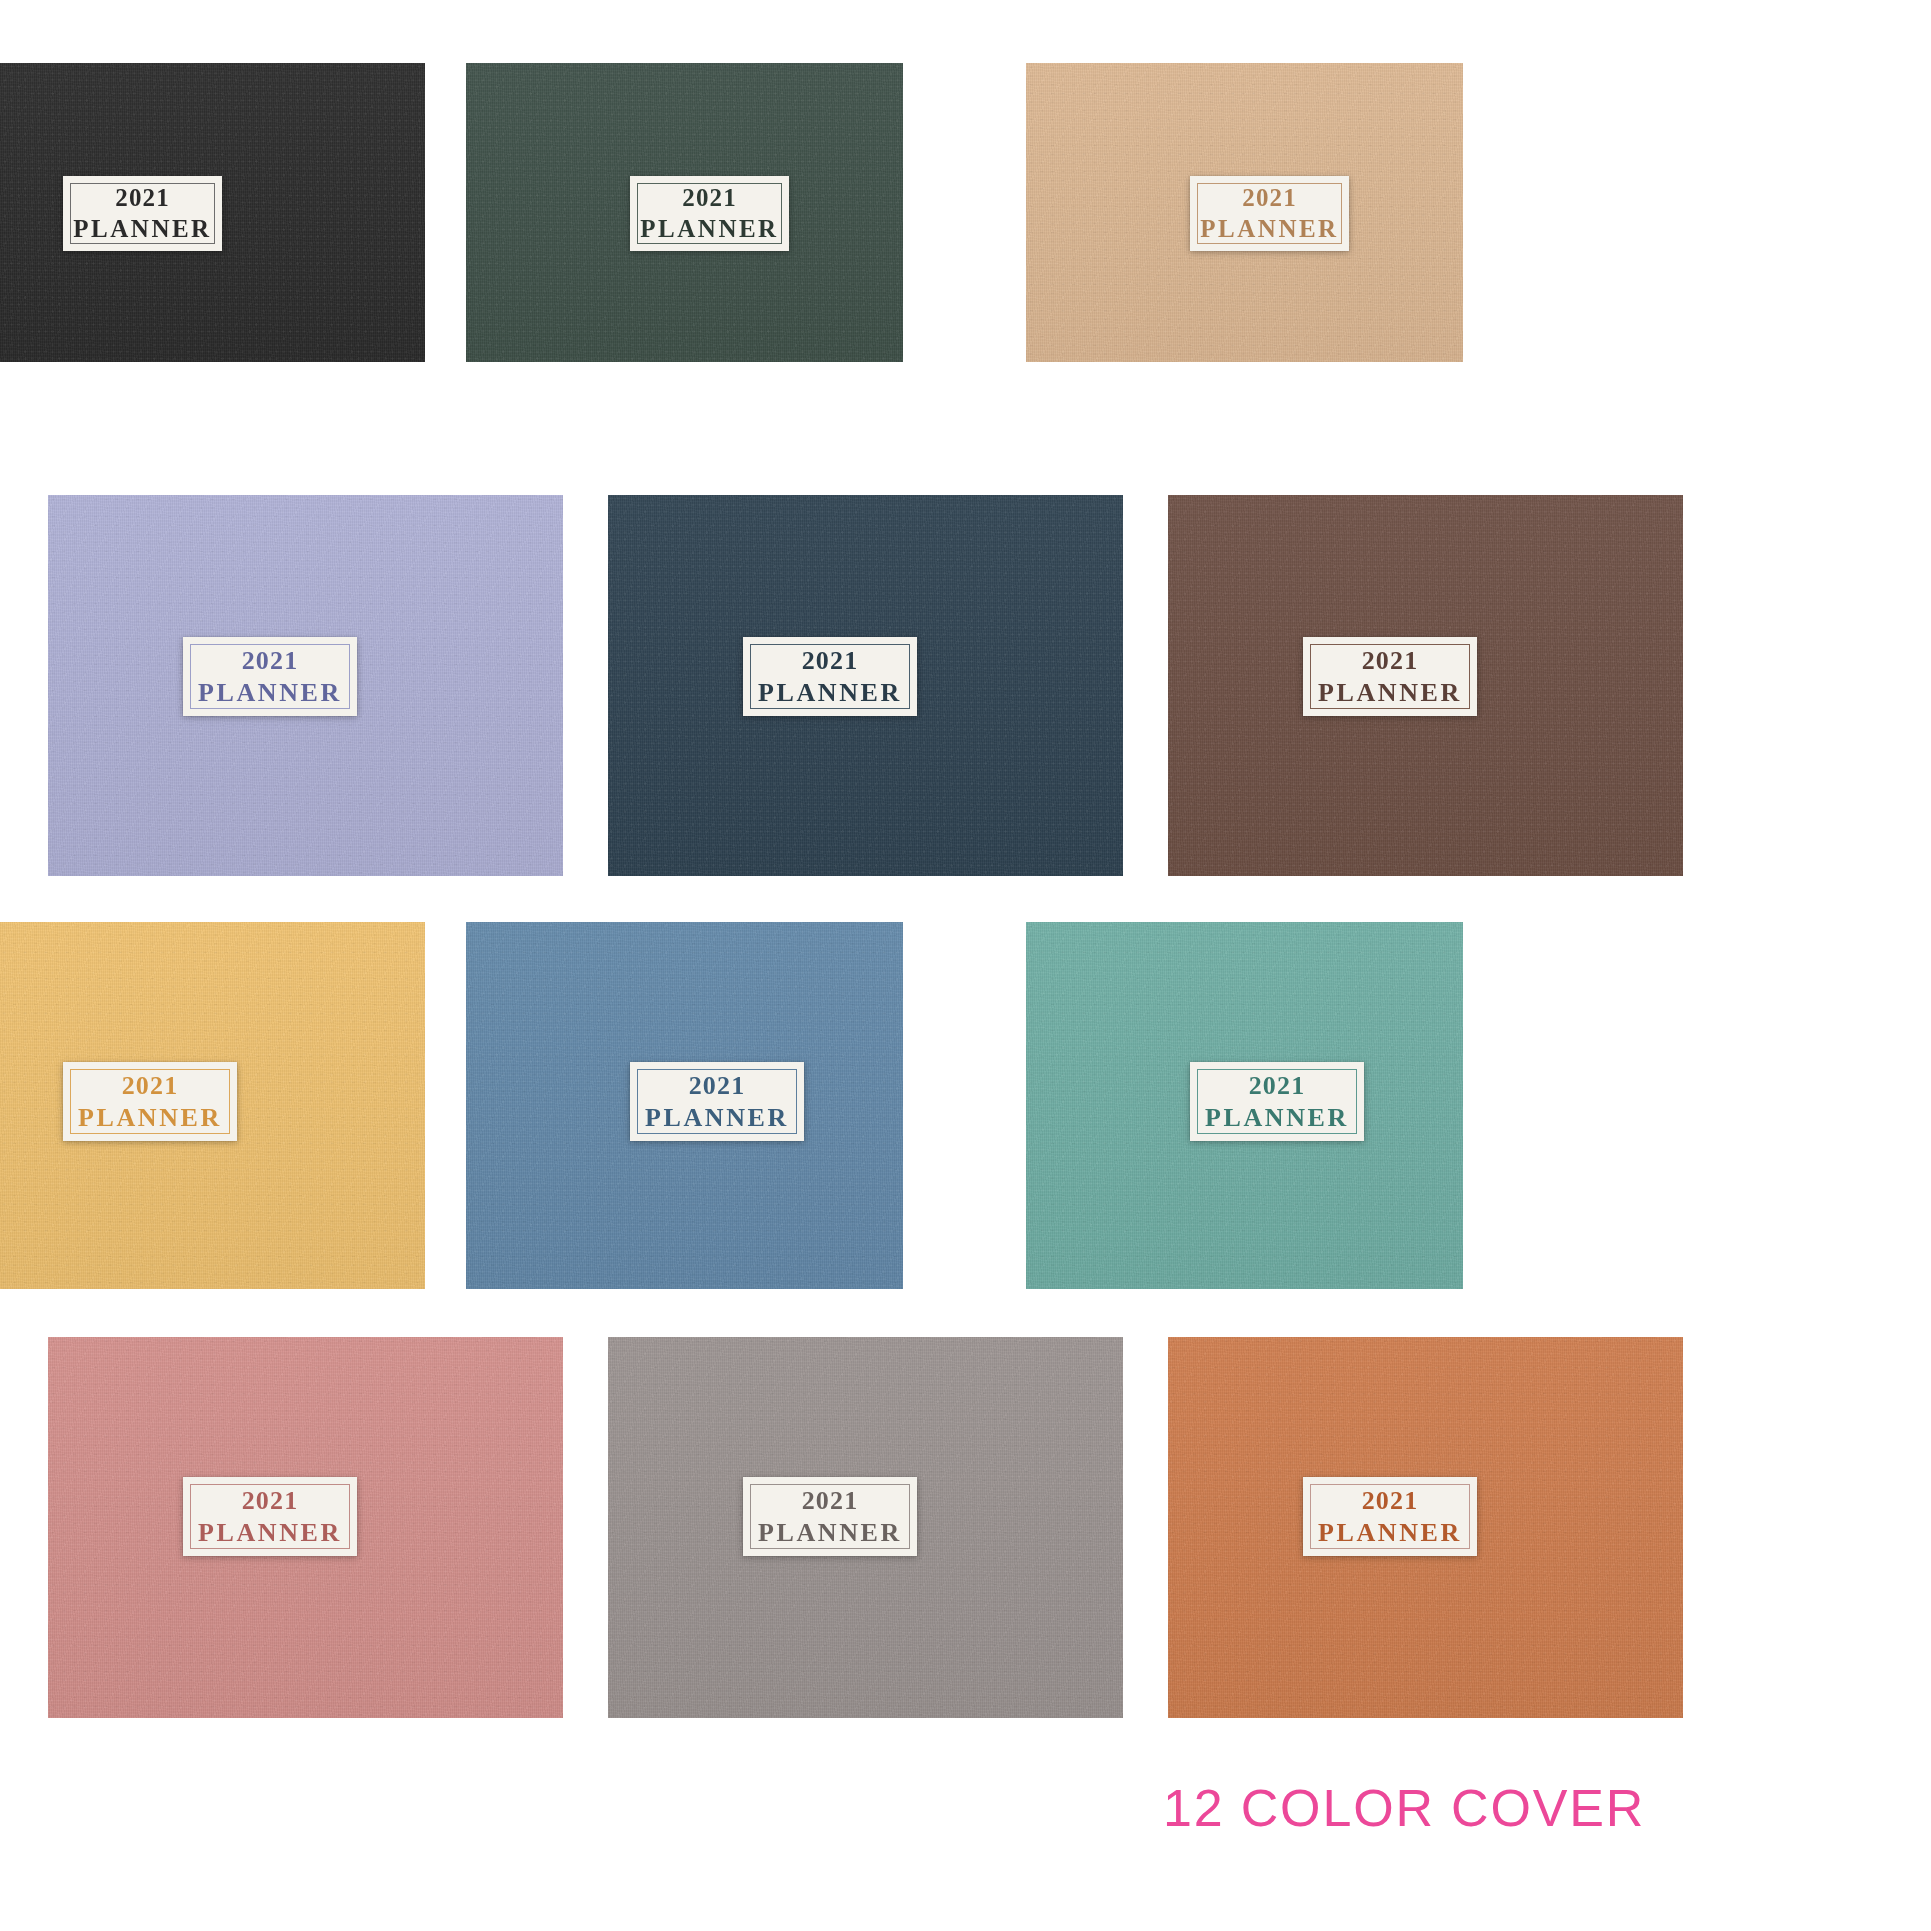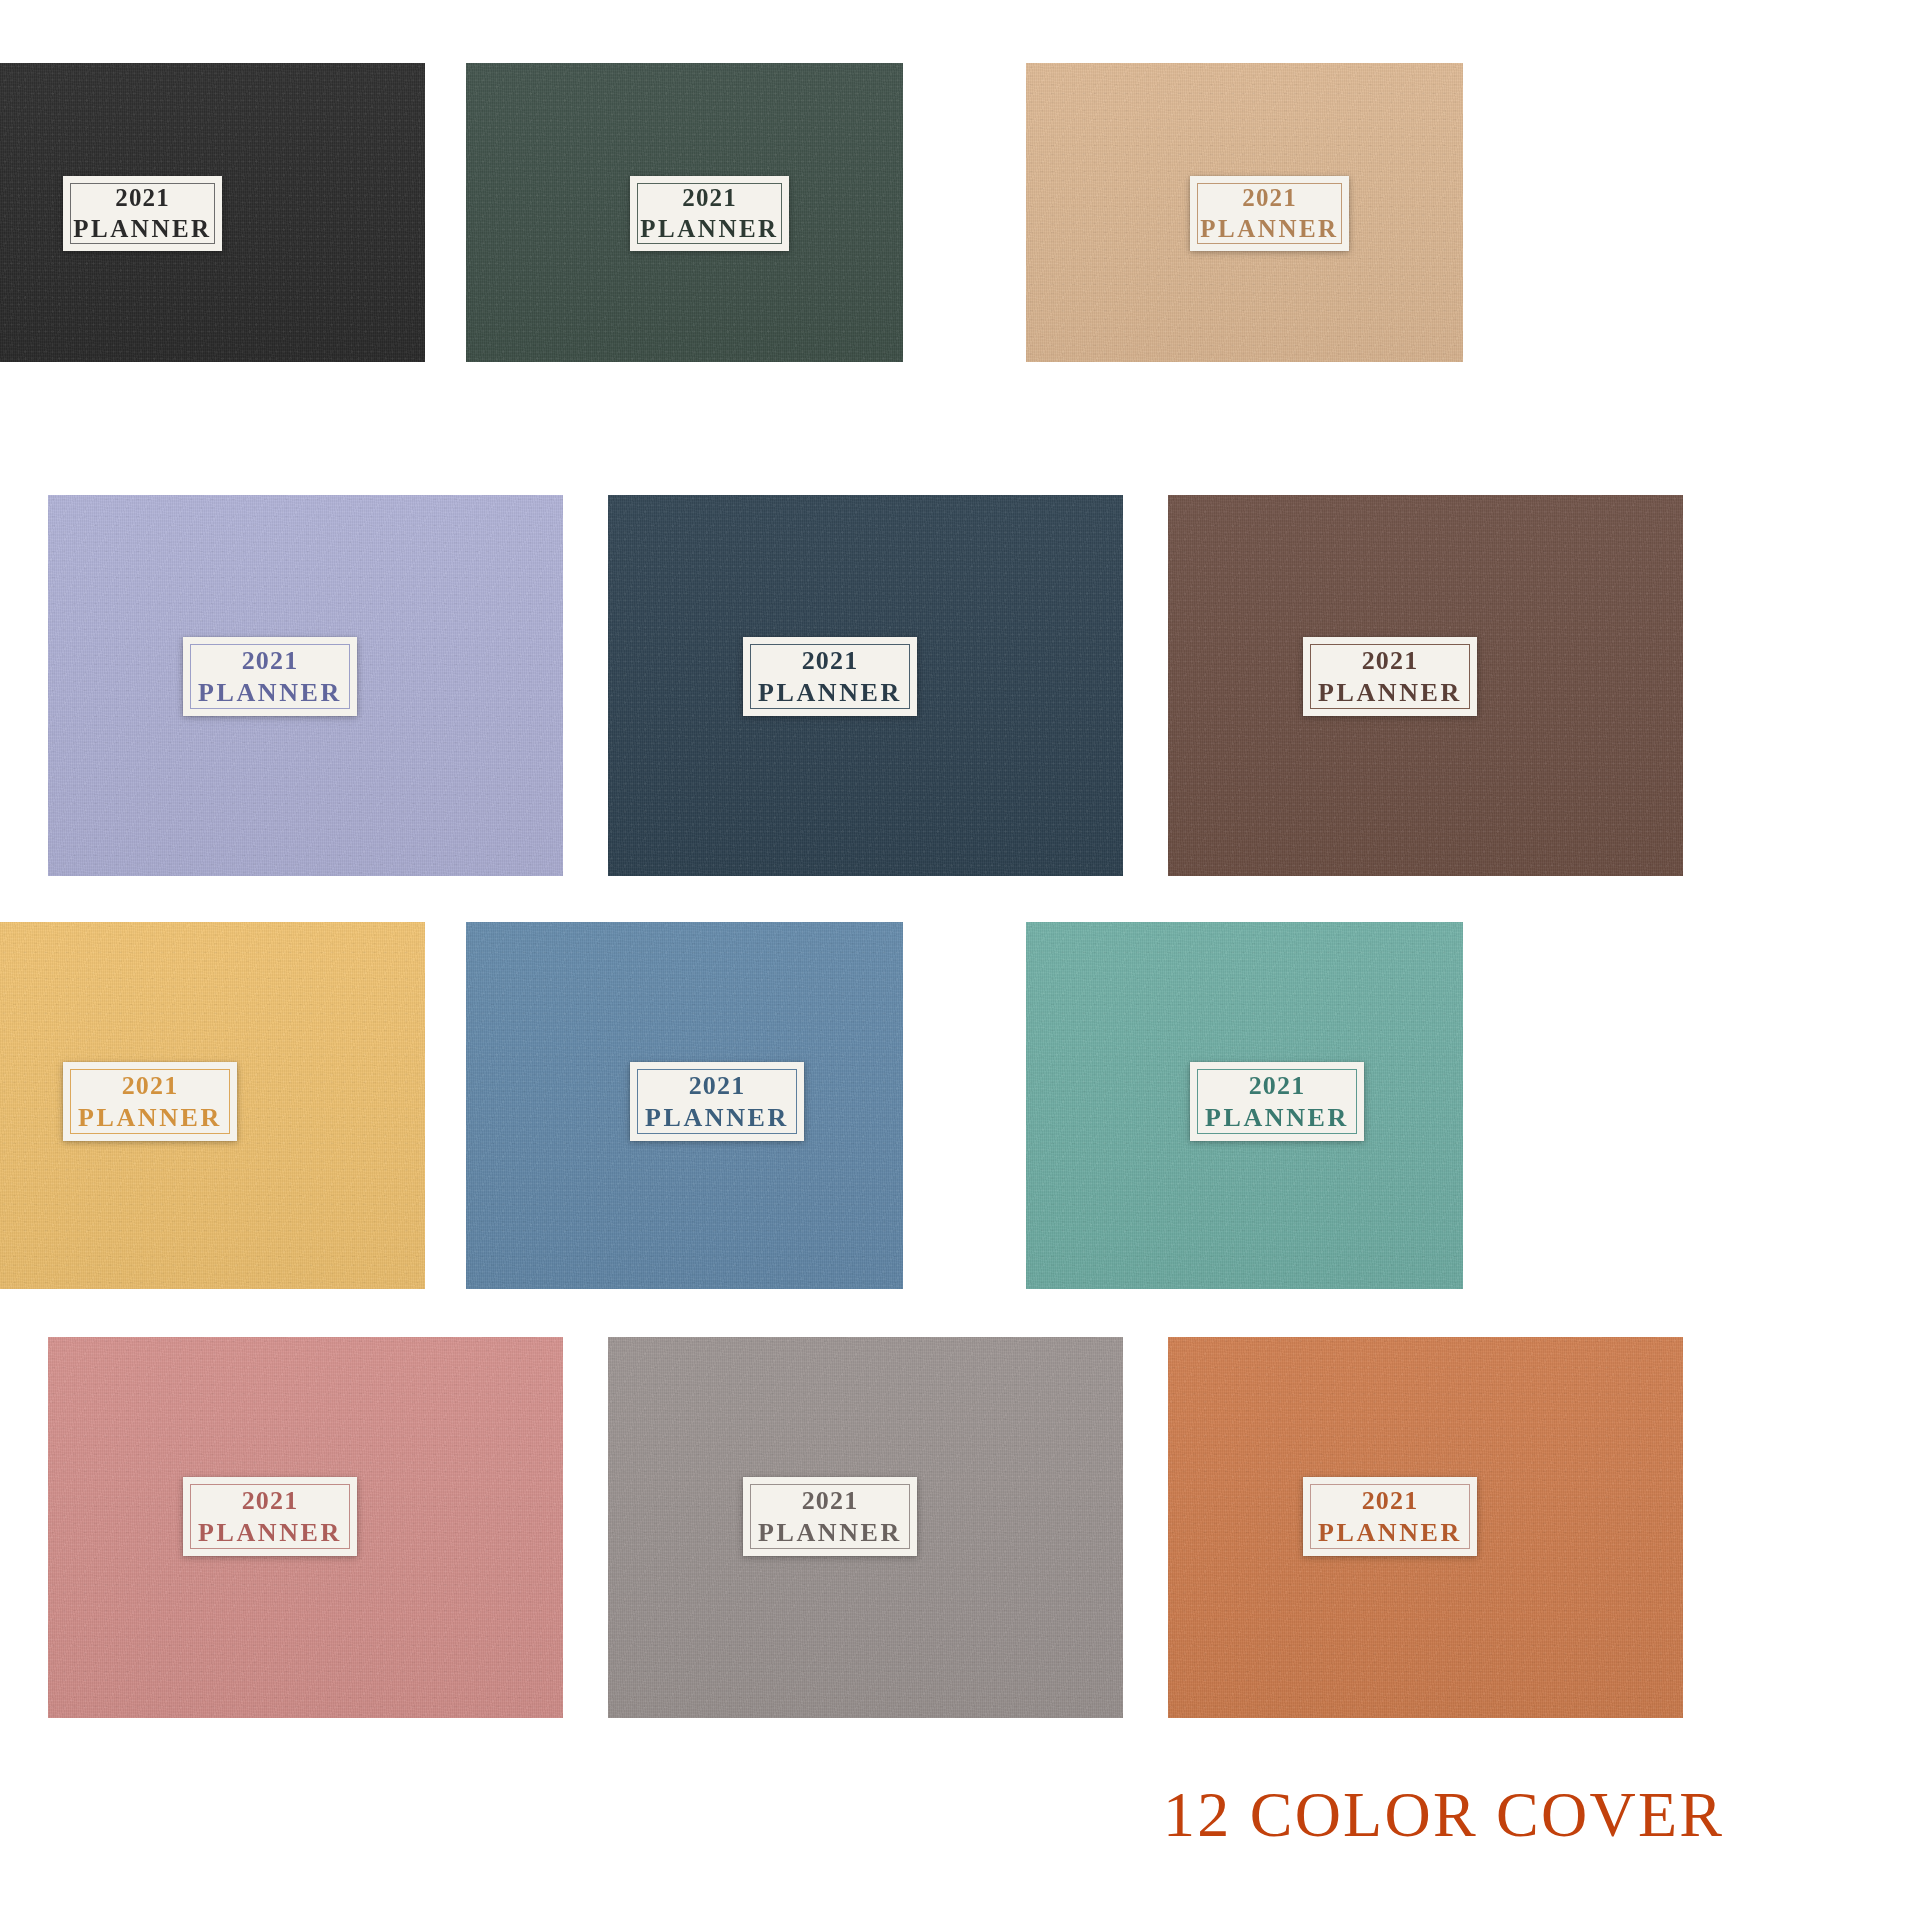--- a/index.html
+++ b/index.html
@@ -71,24 +71,24 @@
     white-space: nowrap;
   }
   .line-year  { font-size: 26px; }
   .line-word  { font-size: 26px; letter-spacing: 0.10em; }
 
   
   #caption {
     position: absolute;
     left: 1163px;
     top: 1778px;
-    font-family: Liberation Serif, serif;
-    font-size: 64px;
+    font-family: Liberation Sans, sans-serif;
+    font-size: 52px;
     letter-spacing: 0.035em;
-    color: #c2410c;
+    color: #ec4899;
     white-space: nowrap;
     font-weight: 400;
   }
 </style>
 </head>
 <body>
 
 <div id="board">
     <div class="cover" style="left: -11.6px; top: 63px; width: 437px; height: 299px; background-color: rgb(43, 43, 43); background-image: radial-gradient(rgba(255, 255, 255, 0.05) 1px, transparent 1px), radial-gradient(rgba(0, 0, 0, 0.05) 1px, transparent 1px), linear-gradient(rgba(255, 255, 255, 0.03), rgba(0, 0, 0, 0.04));"></div>
     <div class="cover" style="left: 466px; top: 63px; width: 437px; height: 299px; background-color: rgb(63, 81, 73); background-image: radial-gradient(rgba(255, 255, 255, 0.05) 1px, transparent 1px), radial-gradient(rgba(0, 0, 0, 0.05) 1px, transparent 1px), linear-gradient(rgba(255, 255, 255, 0.03), rgba(0, 0, 0, 0.04));"></div>

